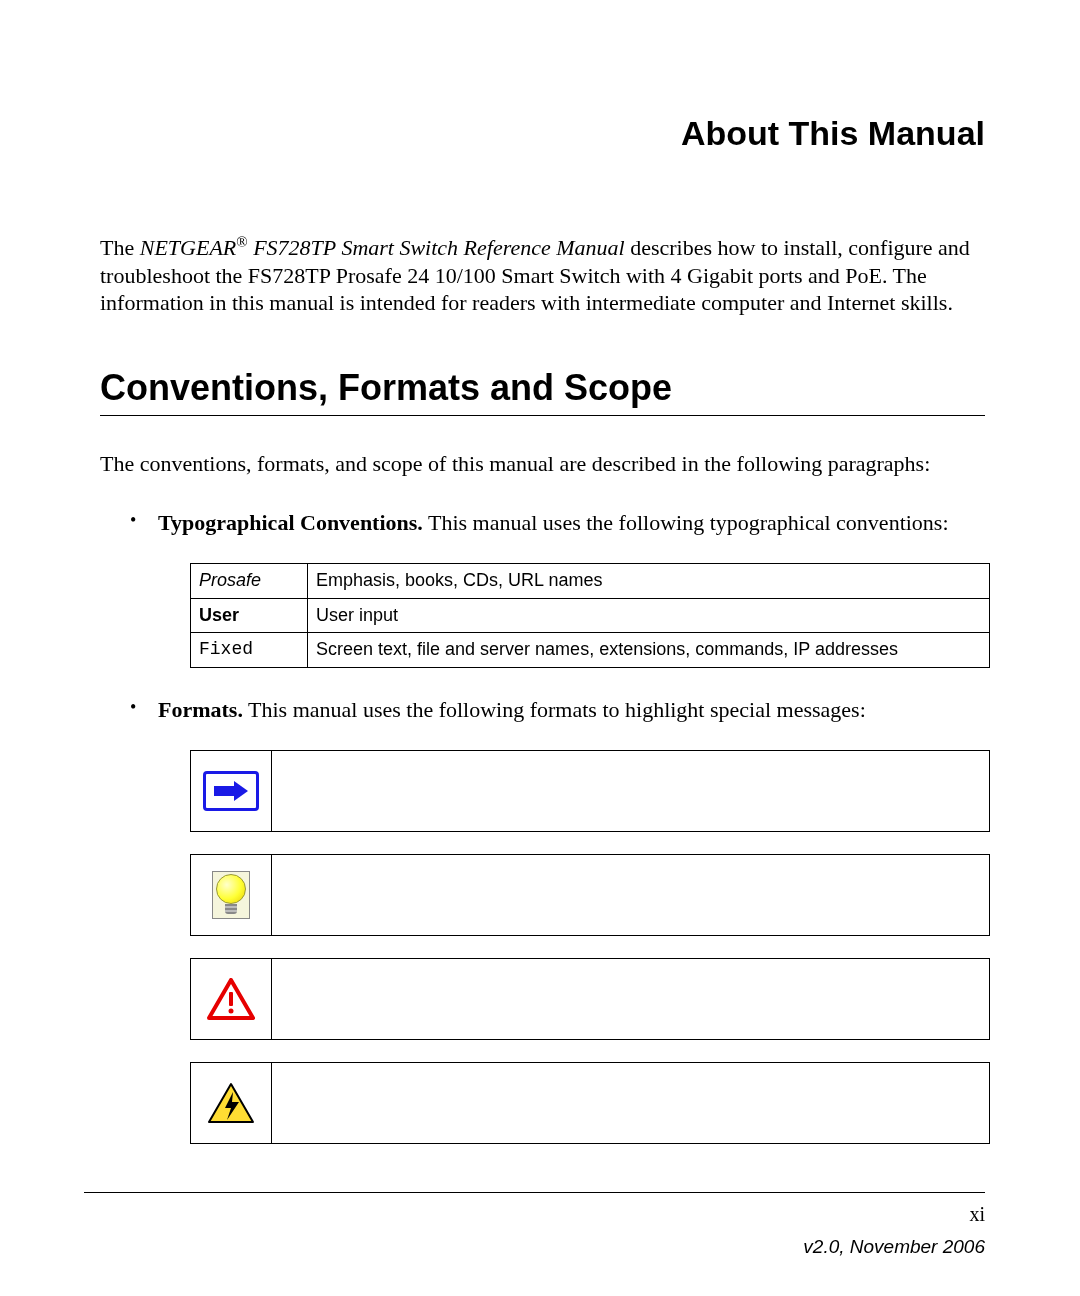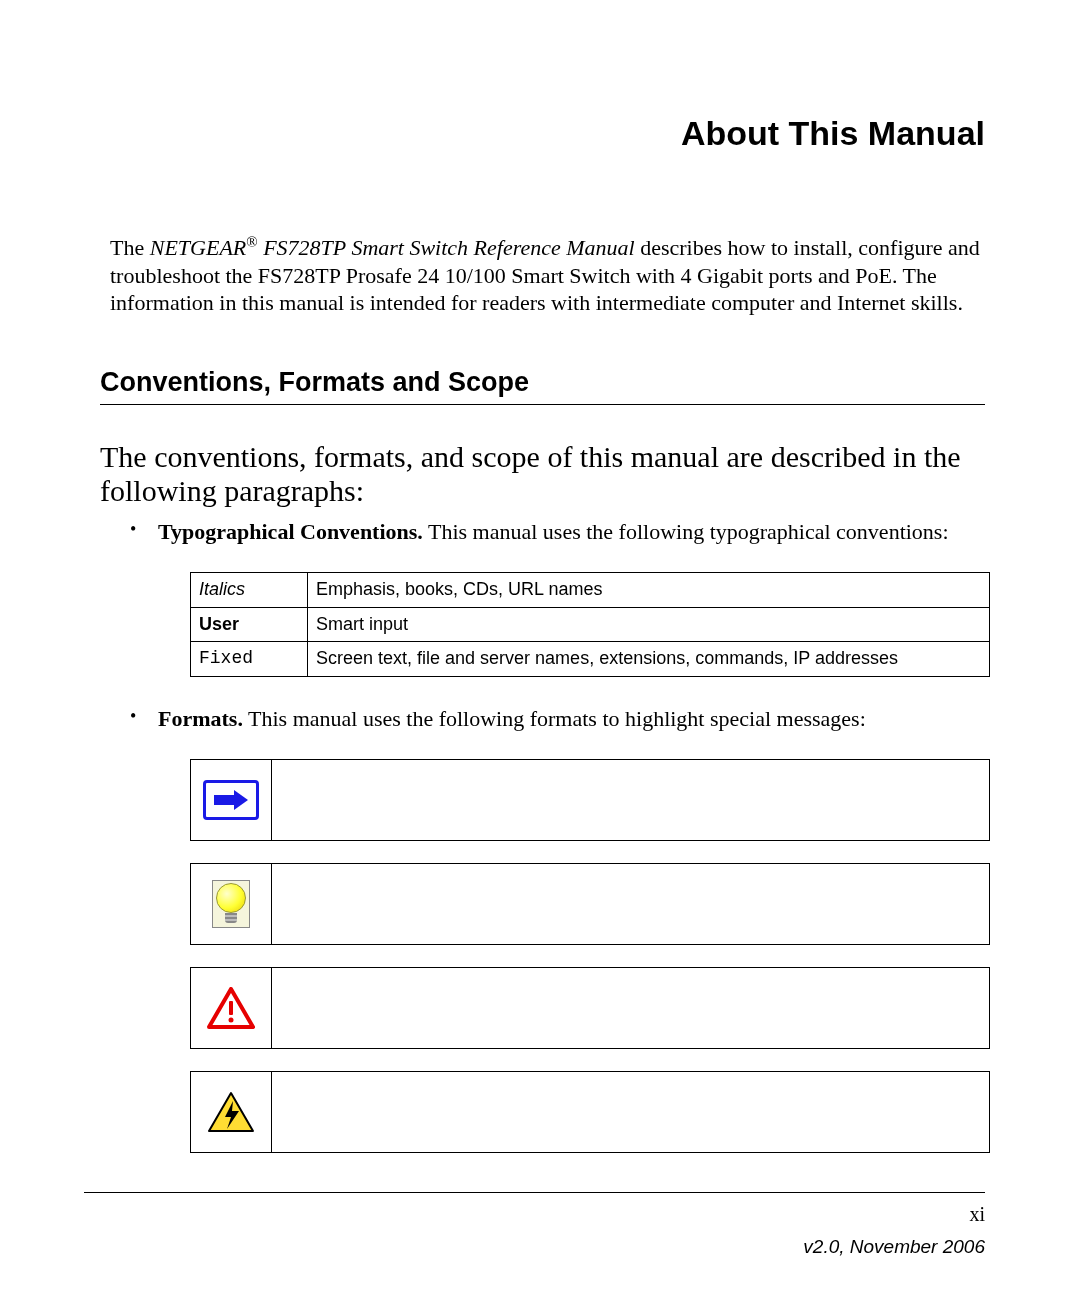--- a/index.html
+++ b/index.html
@@ -19,43 +19,43 @@
   h1.page-title {
     font-family: Arial, Helvetica, sans-serif;
     font-weight: bold;
     font-size: 34px;
     text-align: right;
     margin: 0 0 80px 0;
   }
   p.intro {
     font-size: 22px;
     line-height: 1.25;
-    margin: 0 0 50px 10px;
+    margin: 0 0 50px 0;
   }
   .italic-title {
     font-style: italic;
   }
   .reg {
     font-size: 15px;
     vertical-align: super;
   }
   h2.section-title {
     font-family: Arial, Helvetica, sans-serif;
     font-weight: bold;
-    font-size: 27px;
+    font-size: 36px;
     margin: 0 0 6px 0;
   }
   hr.section-rule {
     border: none;
     border-top: 1.5px solid #000;
     margin: 0 0 35px 0;
   }
   p.section-lead {
-    font-size: 30px;
-    margin: 0 0 10px 0;
+    font-size: 22px;
+    margin: 0 0 32px 0;
   }
   ul.bullets {
     list-style: none;
     padding: 0;
     margin: 0 0 0 30px;
   }
   ul.bullets > li {
     position: relative;
     padding-left: 28px;
     font-size: 22px;
@@ -221,26 +221,26 @@
 
   <p class="section-lead">The conventions, formats, and scope of this manual are described in the following paragraphs:</p>
 
   <ul class="bullets">
     <li>
       <strong>Typographical Conventions.</strong><span> This manual uses the following typographical conventions:</span>
 
       <table class="typo-table">
         <tbody>
             <tr>
-          <td class="col1 row-italic">Italics</td>
+          <td class="col1 row-italic">Prosafe</td>
           <td>Emphasis, books, CDs, URL names</td>
         </tr>
         <tr>
           <td class="col1 row-bold">User</td>
-          <td>Smart input</td>
+          <td>User input</td>
         </tr>
         <tr>
           <td class="col1 row-fixed">Fixed</td>
           <td>Screen text, file and server names, extensions, commands, IP addresses</td>
         </tr>
       </tbody>
         </table>
     </li>
 
     <li>

